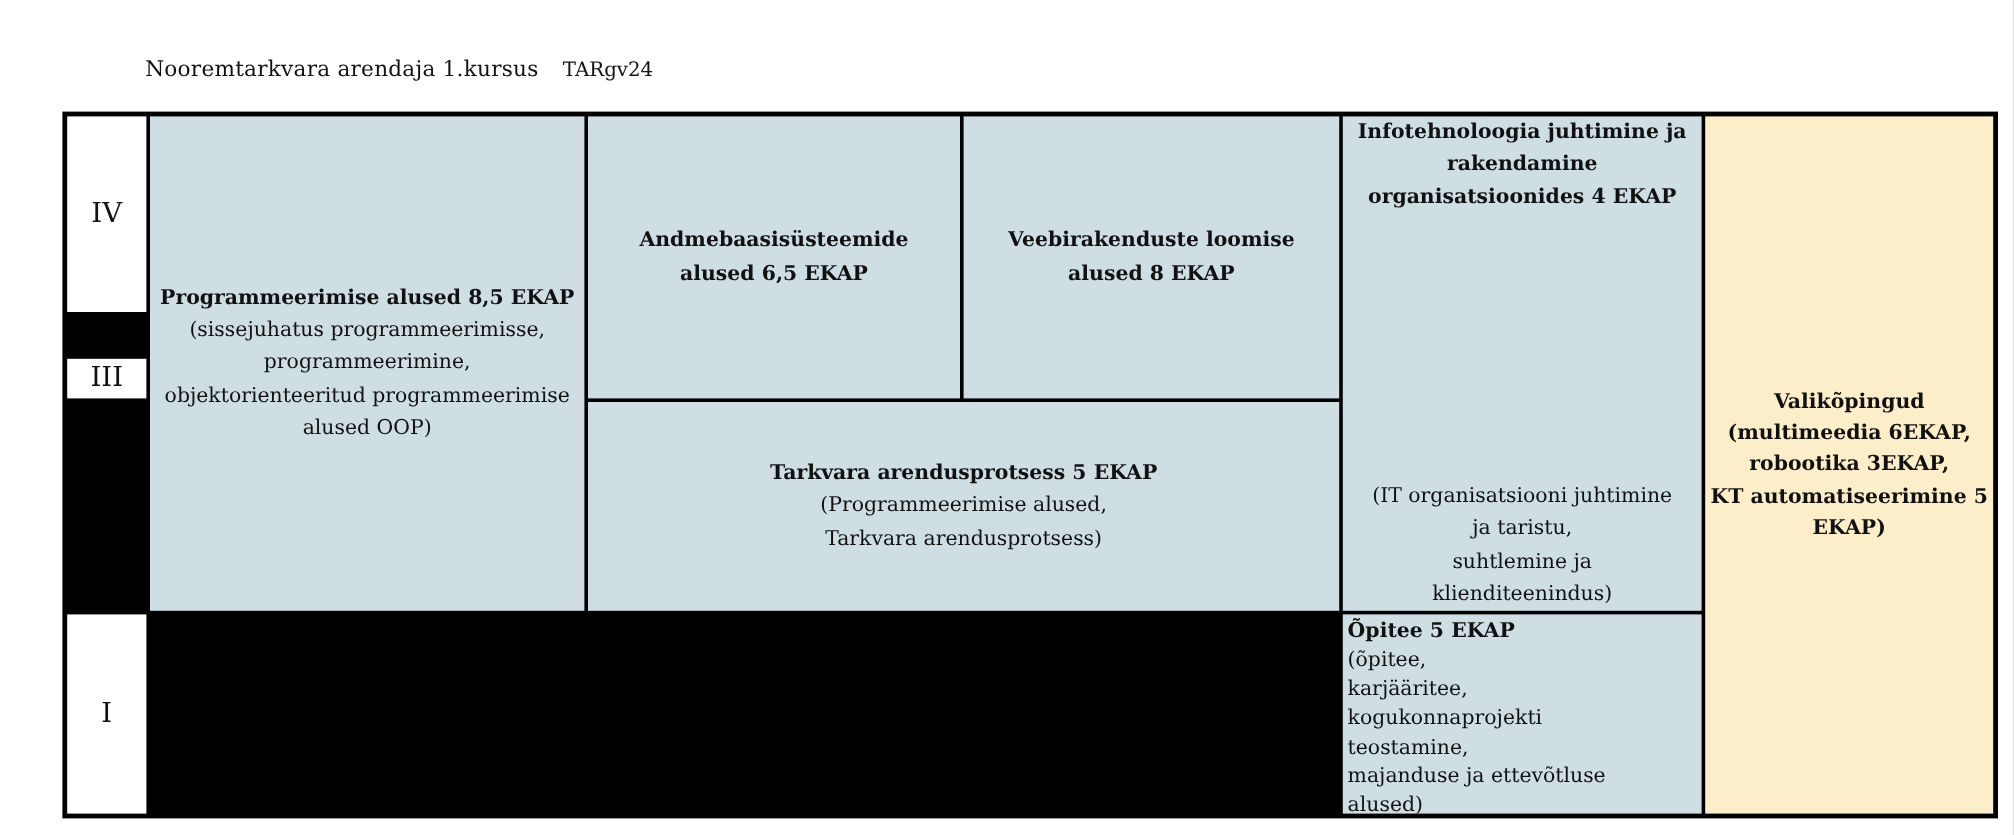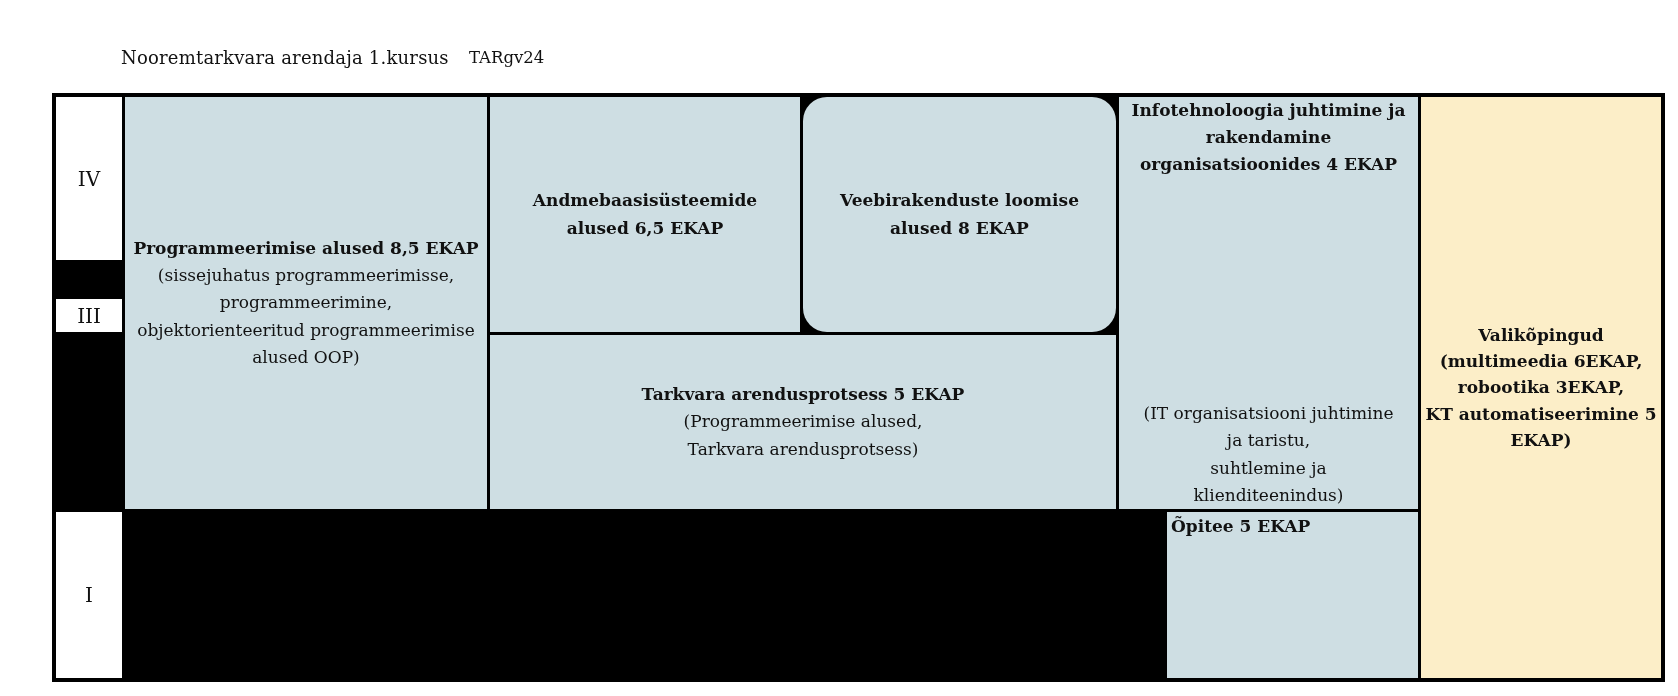--- a/index.html
+++ b/index.html
@@ -66,37 +66,36 @@
   .white  { background: #ffffff; }
   .yellow { background: #FCEEC8; }
 
   .lbl-4 { grid-row: 1; grid-column: 1; }
   .lbl-3 { grid-row: 2; grid-column: 1; margin-top: 36px; }
   .lbl-2 { grid-row: 3; grid-column: 1; }
   .lbl-1 { grid-row: 4; grid-column: 1; }
 
   .c-prog  { grid-row: 1 / 4; grid-column: 2; }
   .c-andme { grid-row: 1 / 3; grid-column: 3; }
-  .c-veebi { grid-row: 1 / 3; grid-column: 4; border-radius: 24px; }
+  .c-veebi { grid-row: 1 / 3; grid-column: 4; }
   .c-info  { grid-row: 1 / 4; grid-column: 5; justify-content: space-between; }
   .c-tark  { grid-row: 3;     grid-column: 3 / 5; }
   .c-itval { grid-row: 4;     grid-column: 2 / 5; }
   .c-opi   { grid-row: 4;     grid-column: 5; }
   .c-valik { grid-row: 1 / 5; grid-column: 6; }
 
   .c-opi {
     justify-content: flex-start;
     align-items: flex-start;
     text-align: left;
     padding: 2px 4px;
     line-height: 1.42;
-    margin-left: 48px;
   }
   .c-valik .title { line-height: 1.55; }
-  .row-label { font-size: 20px; }
+  .row-label { font-size: 23px; }
 </style>
 </head>
 <body>
 
 <div class="canvas">
 
   <div class="doc-header">
     <span class="doc-title">Nooremtarkvara arendaja 1.kursus</span>
   </div>
   <span class="group-code">TARgv24</span>
@@ -143,20 +142,26 @@
 
     <div class="cell blue c-tark">
       <span class="title">Tarkvara arendusprotsess 5 EKAP</span>
       <span class="details">(Programmeerimise alused,
 Tarkvara arendusprotsess)</span>
     </div>
 
 
     <div class="cell blue c-opi">
       <span class="title">Õpitee 5 EKAP</span>
+      <span class="details">(õpitee,
+karjääritee,
+kogukonnaprojekti
+teostamine,
+majanduse ja ettevõtluse
+alused)</span>
     </div>
 
     <div class="cell yellow c-valik">
       <span class="title">Valikõpingud
 (multimeedia 6EKAP,
 robootika 3EKAP,
 KT automatiseerimine 5
 EKAP)</span>
     </div>
 

